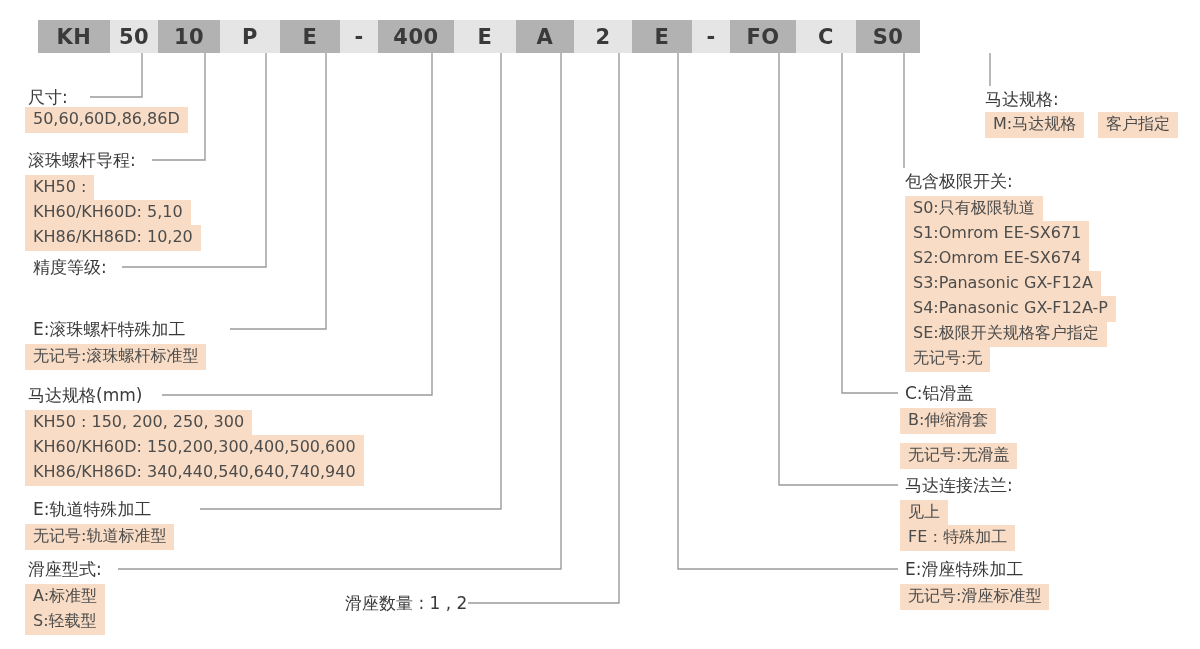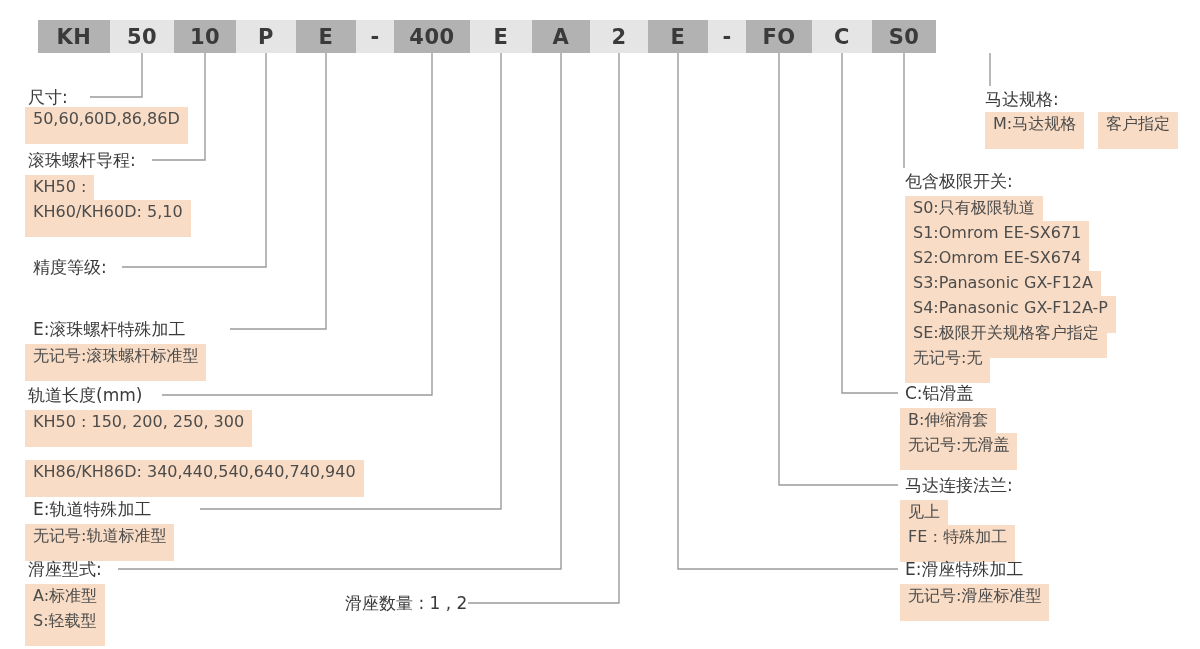--- a/index.html
+++ b/index.html
@@ -5,21 +5,21 @@
   * { margin:0; padding:0; box-sizing:border-box; }
   html,body { background:#ffffff; }
   body { font-family:"DejaVu Sans","Liberation Sans",sans-serif; }
   .canvas { position:relative; width:1200px; height:649px; background:#ffffff; overflow:hidden;border-radius:25px; }
   .connectors { position:absolute; left:0; top:0; width:1200px; height:649px; }
   .connectors polyline { fill:none; stroke:#9b9b9b; stroke-width:1.4; }
   .code-bar { position:absolute; left:38px; top:20px; height:33px; display:flex; background:#e5e5e5; }
   .seg { display:flex; align-items:center; justify-content:center; font-size:21px; font-weight:600; color:#3a3a3a; letter-spacing:0.5px; }
   .seg.dark { background:#b2b2b2; }
   .label { position:absolute; font-size:17px; color:#3a3a3a; white-space:nowrap; line-height:19px; }
-  .chip { position:absolute; font-size:16px; color:#4c4c4c; background:#f8dcc5; padding:2px 8px 16px 8px; white-space:nowrap; line-height:19px; }
+  .chip { position:absolute; font-size:16px; color:#4c4c4c; background:#f8dcc5; padding:2px 8px 5px 8px; white-space:nowrap; line-height:19px; }
 </style>
 </head>
 <body>
 
 <div class="canvas">
 
   <svg class="connectors" viewBox="0 0 1200 649">
     <polyline points="90,97 142,97 142,53"></polyline>
     <polyline points="152,160 205,160 205,53"></polyline>
     <polyline points="122,267 266,267 266,53"></polyline>
@@ -30,21 +30,21 @@
     <polyline points="468,603 619,603 619,53"></polyline>
     <polyline points="990,53 990,86"></polyline>
     <polyline points="904,53 904,168"></polyline>
     <polyline points="842,53 842,393 898,393"></polyline>
     <polyline points="779,53 779,485 898,485"></polyline>
     <polyline points="678,53 678,569 898,569"></polyline>
   </svg>
 
   <div class="code-bar">
     <span class="seg dark" style="width:72px">KH</span>
-    <span class="seg" style="width:64px">50</span>
+    <span class="seg" style="width:48px">50</span>
     <span class="seg dark" style="width:62px">10</span>
     <span class="seg" style="width:60px">P</span>
     <span class="seg dark" style="width:60px">E</span>
     <span class="seg" style="width:38px">-</span>
     <span class="seg dark" style="width:76px">400</span>
     <span class="seg" style="width:62px">E</span>
     <span class="seg dark" style="width:58px">A</span>
     <span class="seg" style="width:58px">2</span>
     <span class="seg dark" style="width:60px">E</span>
     <span class="seg" style="width:38px">-</span>
@@ -52,28 +52,30 @@
     <span class="seg" style="width:60px">C</span>
     <span class="seg dark" style="width:64px">S0</span>
   </div>
 
   <div class="label" style="left:28px; top:88px">尺寸:</div>
   <div class="chip" style="left:25px; top:107px">50,60,60D,86,86D</div>
 
   <div class="label" style="left:28px; top:151px">滚珠螺杆导程:</div>
   <div class="chip" style="left:25px; top:175px">KH50 :</div>
   <div class="chip" style="left:25px; top:200px">KH60/KH60D: 5,10</div>
+  <div class="chip" style="left:25px; top:225px">KH86/KH86D: 10,20</div>
 
   <div class="label" style="left:33px; top:258px">精度等级:</div>
 
   <div class="label" style="left:33px; top:320px">E:滚珠螺杆特殊加工</div>
   <div class="chip" style="left:25px; top:344px">无记号:滚珠螺杆标准型</div>
 
-  <div class="label" style="left:28px; top:386px">轨道长度(mm)</div>
+  <div class="label" style="left:28px; top:386px">马达规格(mm)</div>
   <div class="chip" style="left:25px; top:410px">KH50 : 150, 200, 250, 300</div>
+  <div class="chip" style="left:25px; top:435px">KH60/KH60D: 150,200,300,400,500,600</div>
   <div class="chip" style="left:25px; top:460px">KH86/KH86D: 340,440,540,640,740,940</div>
 
   <div class="label" style="left:33px; top:500px">E:轨道特殊加工</div>
   <div class="chip" style="left:25px; top:524px">无记号:轨道标准型</div>
 
   <div class="label" style="left:28px; top:560px">滑座型式:</div>
   <div class="chip" style="left:25px; top:584px">A:标准型</div>
   <div class="chip" style="left:25px; top:609px">S:轻载型</div>
 
   <div class="label" style="left:345px; top:594px">滑座数量 : 1 , 2</div>
@@ -86,21 +88,21 @@
   <div class="chip" style="left:905px; top:196px">S0:只有极限轨道</div>
   <div class="chip" style="left:905px; top:221px">S1:Omrom EE-SX671</div>
   <div class="chip" style="left:905px; top:246px">S2:Omrom EE-SX674</div>
   <div class="chip" style="left:905px; top:271px">S3:Panasonic GX-F12A</div>
   <div class="chip" style="left:905px; top:296px">S4:Panasonic GX-F12A-P</div>
   <div class="chip" style="left:905px; top:321px">SE:极限开关规格客户指定</div>
   <div class="chip" style="left:905px; top:346px">无记号:无</div>
 
   <div class="label" style="left:905px; top:384px">C:铝滑盖</div>
   <div class="chip" style="left:900px; top:408px">B:伸缩滑套</div>
-  <div class="chip" style="left:900px; top:433px">无记号:无滑盖</div>
+  <div class="chip" style="left:900px; top:443px">无记号:无滑盖</div>
 
   <div class="label" style="left:905px; top:476px">马达连接法兰:</div>
   <div class="chip" style="left:900px; top:500px">见上</div>
   <div class="chip" style="left:900px; top:525px">FE：特殊加工</div>
 
   <div class="label" style="left:905px; top:560px">E:滑座特殊加工</div>
   <div class="chip" style="left:900px; top:584px">无记号:滑座标准型</div>
 
 </div>
 

